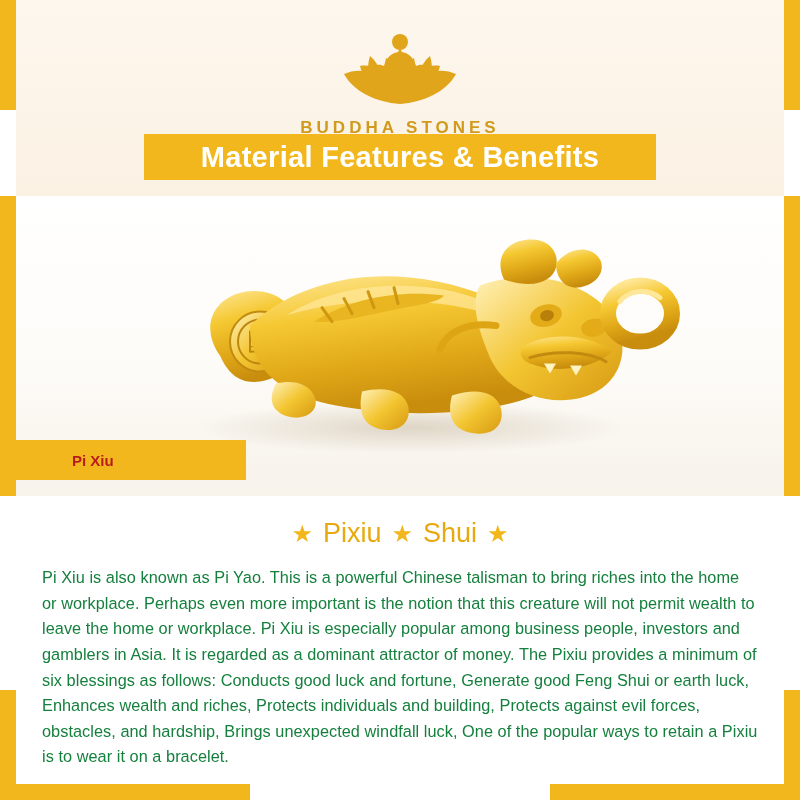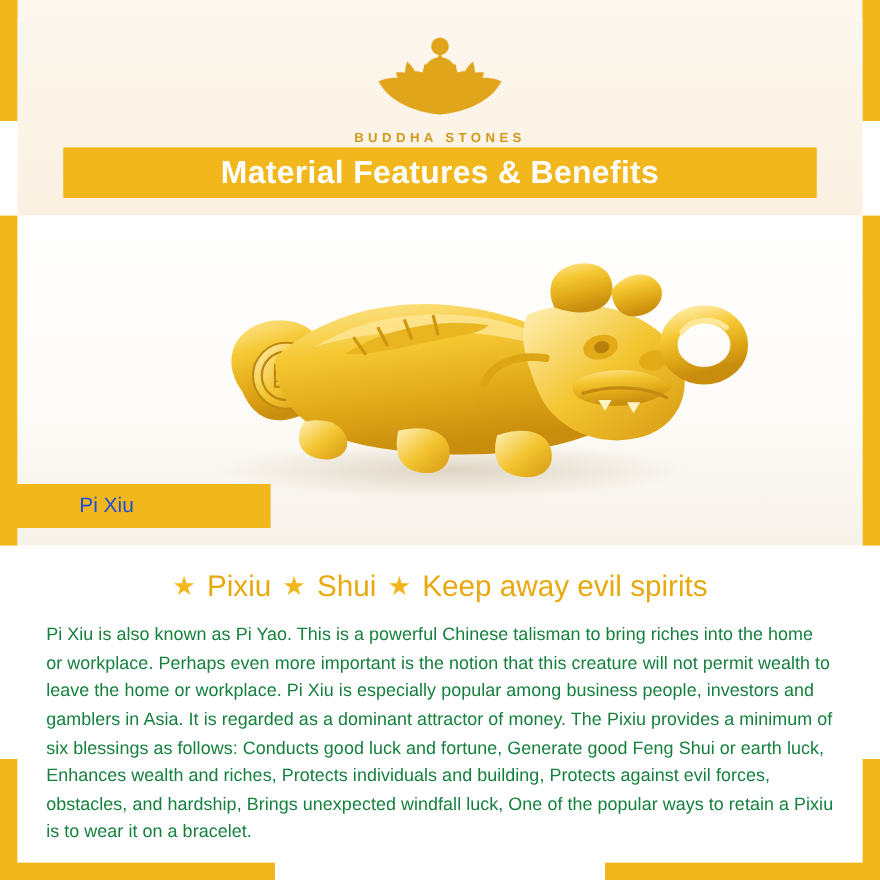--- a/index.html
+++ b/index.html
@@ -53,33 +53,33 @@
     flex-direction: column;
     align-items: center;
   }
   .lotus {
     width: 180px;
     height: 96px;
     display: block;
   }
   .brand-name {
     margin-top: 4px;
-    font-size: 12px;
+    font-size: 17px;
     letter-spacing: 4px;
     color: #d19a1d;
     font-weight: bold;
     font-family: "Liberation Sans", sans-serif;
   }
 
   .title-bar {
     position: absolute;
     left: 50%;
     transform: translateX(-50%);
     bottom: 16px;
-    width: 685px;
+    width: 512px;
     height: 46px;
     background: #f2b71c;
     display: flex;
     align-items: center;
     justify-content: center;
   }
   .title-bar .title-text {
     color: #ffffff;
     font-size: 29px;
     font-weight: bold;
@@ -110,23 +110,23 @@
     left: 0;
     top: 440px;
     width: 246px;
     height: 40px;
     background: #f2b71c;
     display: flex;
     align-items: center;
   }
   .caption-chip .caption-text {
     margin-left: 72px;
-    color: #1d4ed8;
-    font-size: 19px;
-    font-weight: normal;
+    color: #b91c1c;
+    font-size: 15px;
+    font-weight: bold;
   }
 
   
   .body-section {
     position: absolute;
     left: 16px; right: 16px; top: 496px; bottom: 16px;
     background: #ffffff;
     padding: 22px 26px 0 26px;
     box-sizing: border-box;
   }
@@ -274,18 +274,17 @@
     <span class="caption-text">Pi Xiu</span>
   </div>
 
   <div class="body-section">
     <div class="benefits-line">
       <span class="star">★</span>
       <span class="benefit-word">Pixiu</span>
       <span class="star">★</span>
       <span class="benefit-word">Shui</span>
       <span class="star">★</span>
-      <span class="benefit-word">Keep away evil spirits</span>
     </div>
     <p class="description">Pi Xiu is also known as Pi Yao. This is a powerful Chinese talisman to bring riches into the home or workplace. Perhaps even more important is the notion that this creature will not permit wealth to leave the home or workplace. Pi Xiu is especially popular among business people, investors and gamblers in Asia. It is regarded as a dominant attractor of money. The Pixiu provides a minimum of six blessings as follows: Conducts good luck and fortune, Generate good Feng Shui or earth luck, Enhances wealth and riches, Protects individuals and building, Protects against evil forces, obstacles, and hardship, Brings unexpected windfall luck, One of the popular ways to retain a Pixiu is to wear it on a bracelet.</p>
   </div>
 
 </div>
 
 </body></html>

